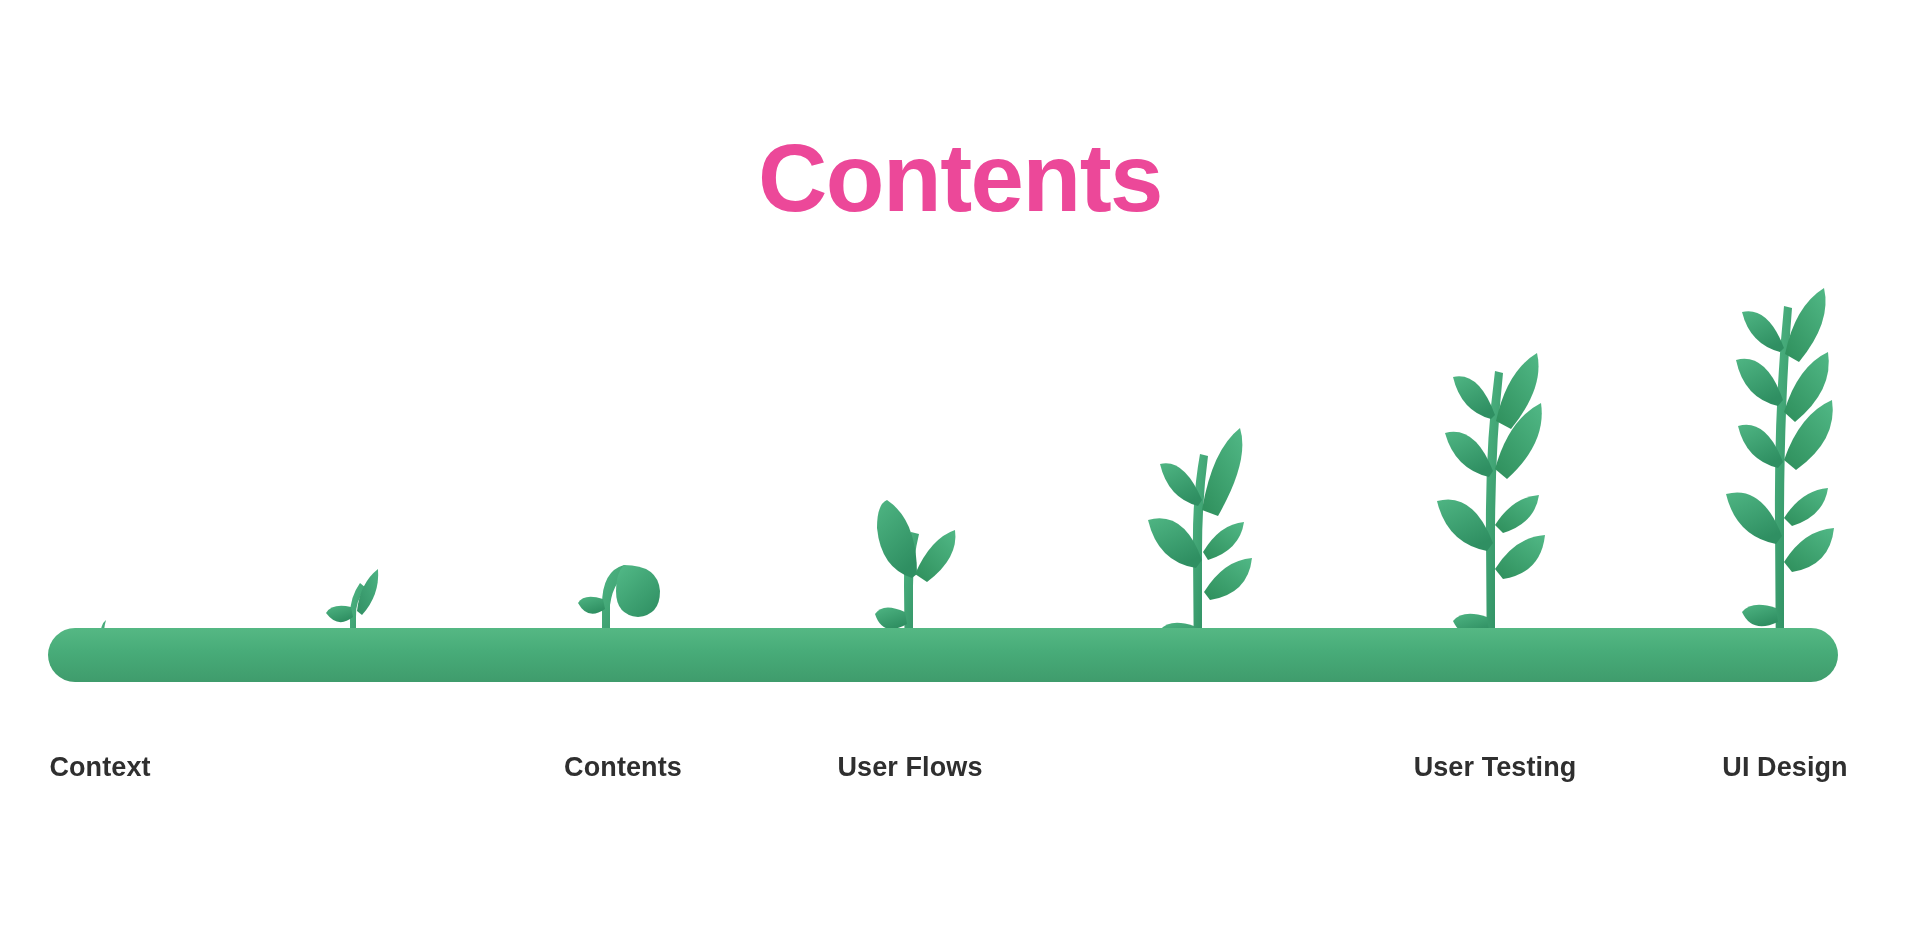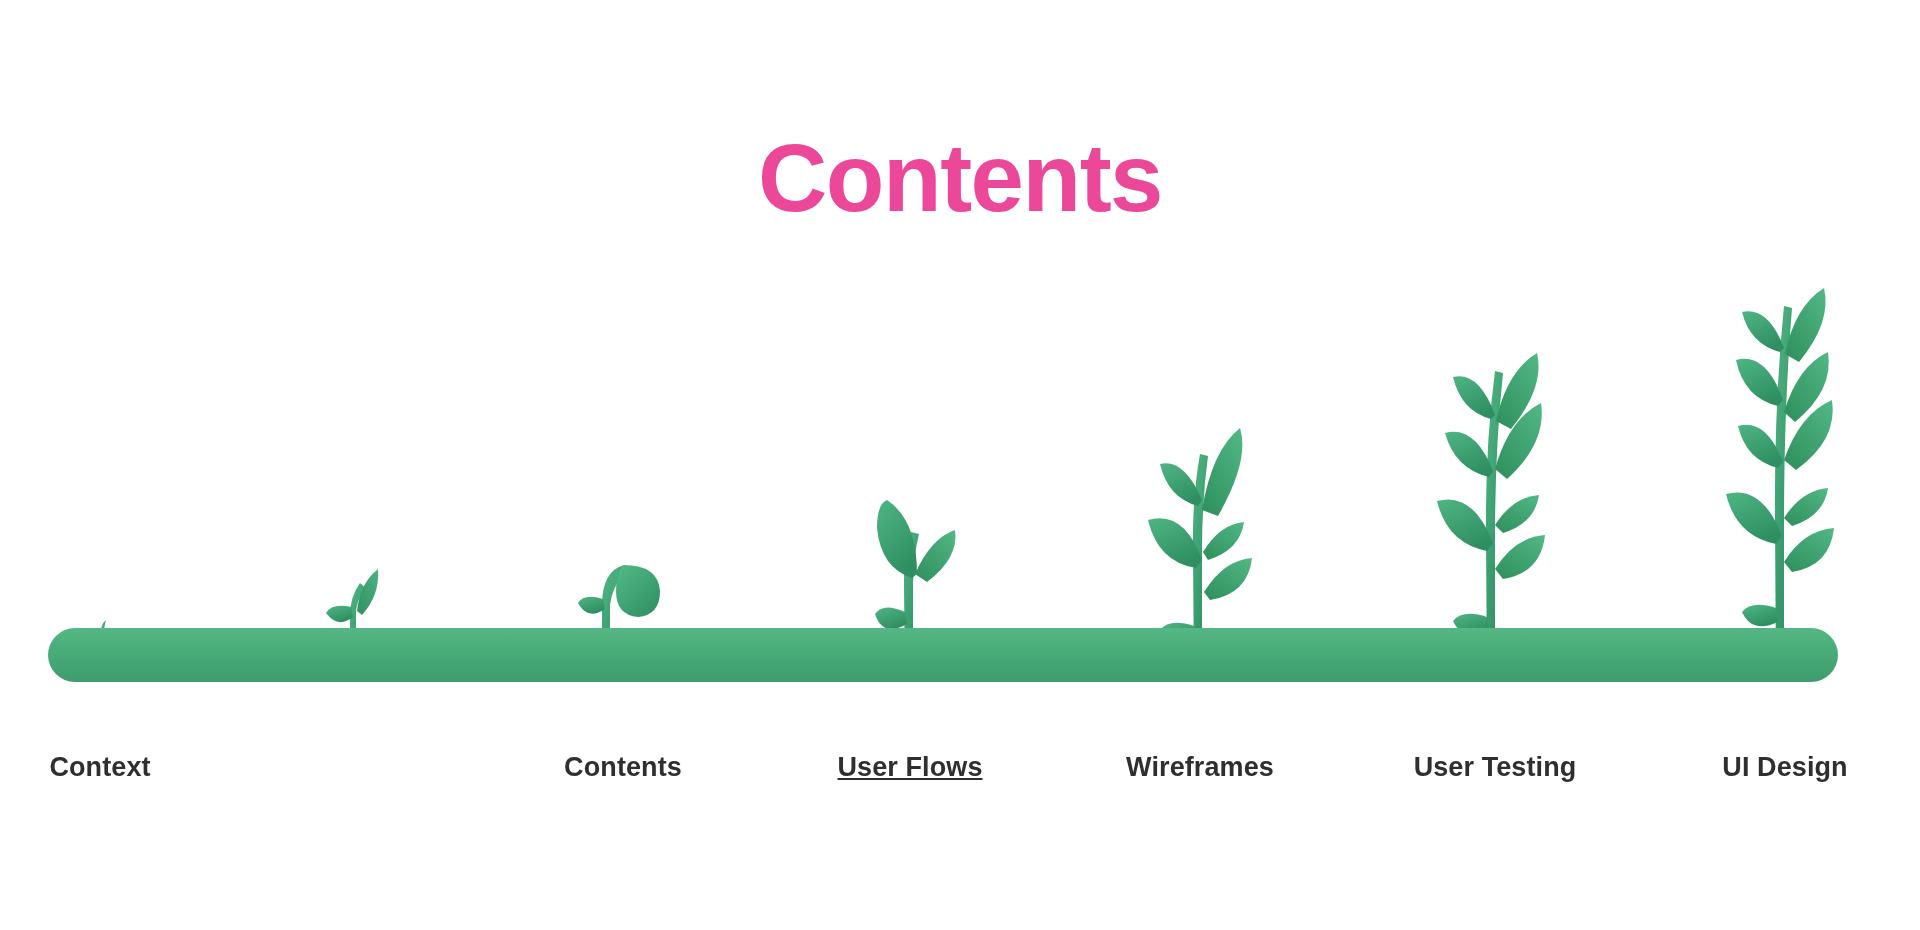--- a/index.html
+++ b/index.html
@@ -276,19 +276,18 @@
         <path d="M76 262 Q36 254 26 212 Q62 202 82 254 Z" fill="url(#g7a)"></path>
 
         <path d="M84 280 Q104 248 134 246 Q130 284 92 290 Z" fill="url(#g7b)"></path>
 
         <path d="M76 326 Q52 318 42 330 Q52 352 78 340 Z" fill="url(#g7a)"></path>
       </svg>
     </div>
 
     <div class="stage-label" style="left:100px;">Context</div>
     <div class="stage-label" style="left:623px;">Contents</div>
-    <div class="stage-label" style="left:910px;text-decoration:underline;">User Flows</div>
-    <div class="stage-label" style="left:1200px;">Wireframes</div>
+    <div class="stage-label" style="left:910px;">User Flows</div>
     <div class="stage-label" style="left:1495px;">User Testing</div>
     <div class="stage-label" style="left:1785px;">UI Design</div>
 
   </div>
 </div>
 
 </body></html>

